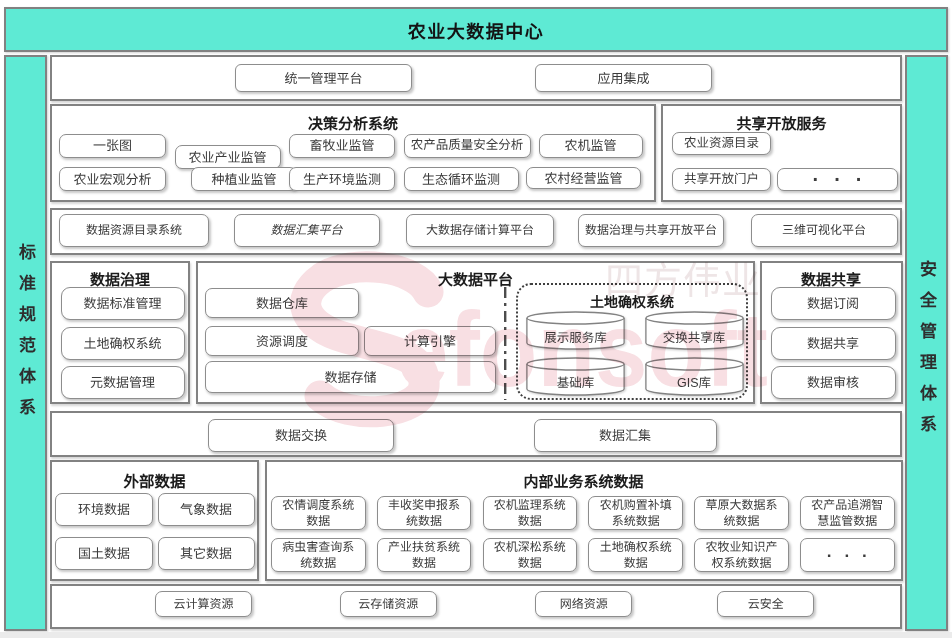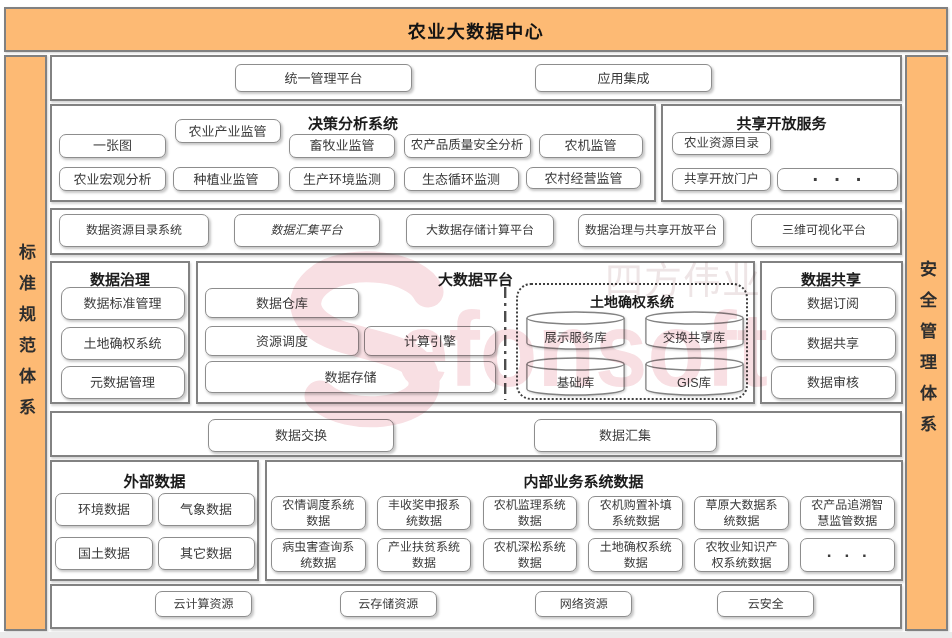--- a/index.html
+++ b/index.html
@@ -2,21 +2,21 @@
 <html lang="zh-CN"><head>
 <meta charset="utf-8">
 <style>
   html,body{margin:0;padding:0;background:#fff;}
   body{width:952px;height:638px;overflow:hidden;font-family:"Liberation Sans",sans-serif;
        -webkit-font-smoothing:antialiased;}
   .page{position:relative;width:952px;height:638px;background:#fff;}
   .bottom-strip{position:absolute;left:0;top:632px;width:952px;height:6px;background:#ebebeb;}
 
   
-  .frame{position:absolute;box-sizing:border-box;border:2px solid #818181;background:#fdba74;
+  .frame{position:absolute;box-sizing:border-box;border:2px solid #818181;background:#5eead4;
          box-shadow:1px 1px 2px rgba(0,0,0,0.18);}
   .titlebar{left:4px;top:7px;width:944px;height:45px;display:flex;align-items:center;justify-content:center;}
   .titlebar span{font-size:18px;font-weight:bold;color:#141414;letter-spacing:1.5px;}
   .side{width:43px;top:55px;height:576px;}
   .side-l{left:4px;}
   .side-r{left:905px;}
   .side span{position:absolute;left:50%;transform:translateX(-50%);writing-mode:vertical-rl;
              font-size:17px;font-weight:bold;color:#2e2e2e;letter-spacing:14px;line-height:17px;}
   .side-l span{top:186px;}
   .side-r span{top:203px;}
@@ -78,36 +78,36 @@
     <div class="box f13" style="left:483px;top:7px;width:177px;height:28px;border-radius:6px;">
         <span>应用集成</span>
       </div>
   </div>
 
   <div class="panel" style="left:50px;top:104px;width:606px;height:98px;">
     <div class="ptitle" style="top:6px;font-size:15px;">决策分析系统</div>
     <div class="box f13" style="left:7px;top:27.5px;width:107px;height:24px;">
         <span>一张图</span>
       </div>
-    <div class="box f13" style="left:122.5px;top:13px;width:106px;height:24px;">
+    <div class="box f13" style="left:122.5px;top:39px;width:106px;height:24px;">
         <span>农业产业监管</span>
       </div>
     <div class="box f13" style="left:237px;top:27.5px;width:106px;height:24px;">
         <span>畜牧业监管</span>
       </div>
     <div class="box f125" style="left:351.5px;top:27.5px;width:127px;height:24px;">
         <span>农产品质量安全分析</span>
       </div>
     <div class="box f13" style="left:486.5px;top:27.5px;width:104px;height:24px;">
         <span>农机监管</span>
       </div>
     <div class="box f13" style="left:7px;top:61px;width:107px;height:24px;">
         <span>农业宏观分析</span>
       </div>
-    <div class="box f13" style="left:121px;top:61px;width:106px;height:24px;">
+    <div class="box f13" style="left:139px;top:61px;width:106px;height:24px;">
         <span>种植业监管</span>
       </div>
     <div class="box f13" style="left:237px;top:61px;width:106px;height:24px;">
         <span>生产环境监测</span>
       </div>
     <div class="box f13" style="left:351.5px;top:61px;width:115px;height:24px;">
         <span>生态循环监测</span>
       </div>
     <div class="box f13" style="left:474px;top:61px;width:115px;height:22px;">
         <span>农村经营监管</span>

